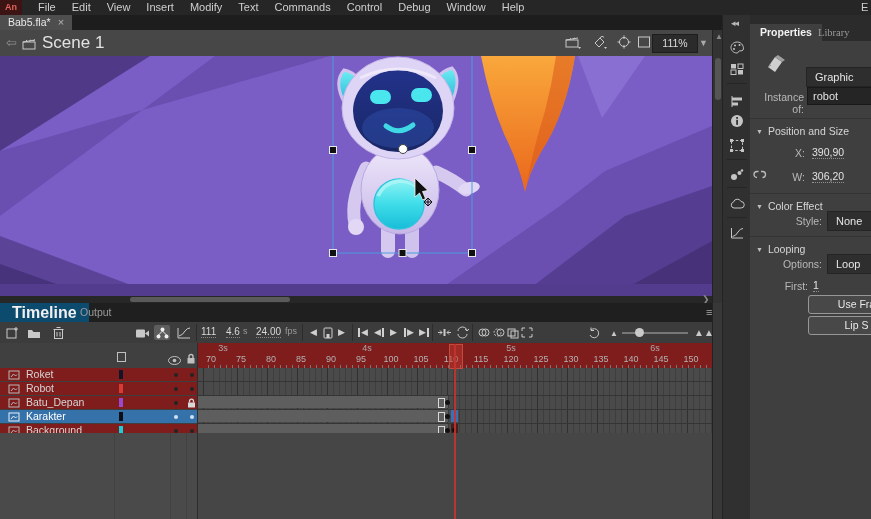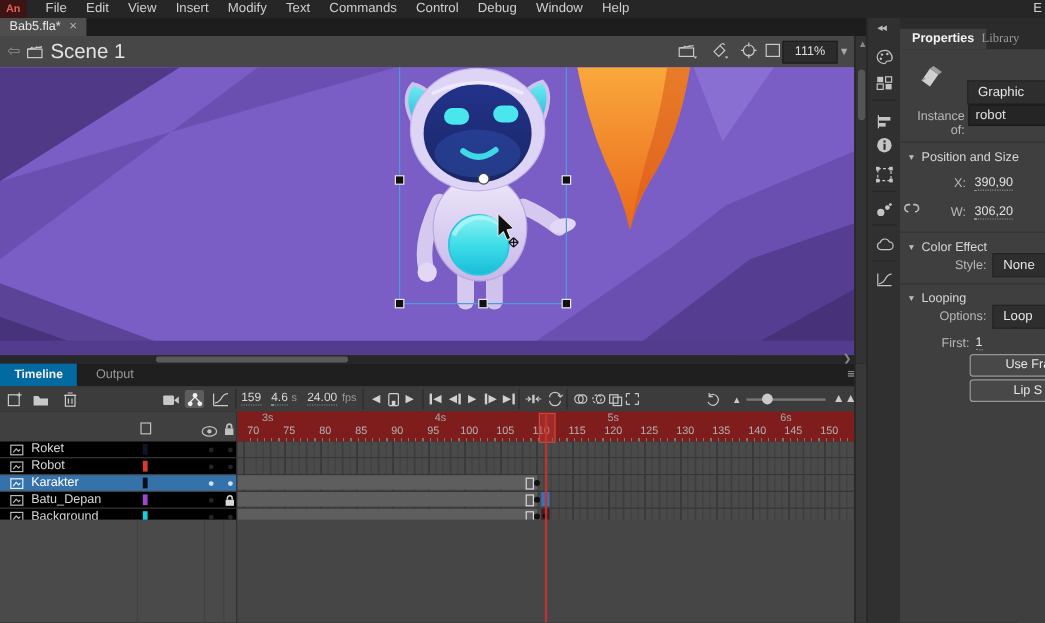--- a/index.html
+++ b/index.html
@@ -36,22 +36,22 @@
   
   #hscroll{left:0;top:296px;width:712px;height:7px;background:#272727;}
   #hscroll-thumb{left:130px;top:1px;width:160px;height:5px;background:#5a5a5a;border-radius:3px;}
   #hscroll-right{left:702px;top:-2px;color:#888;font-size:9px;}
   #vscroll{left:712px;top:30px;width:10px;height:273px;background:#333;border-left:1px solid #222;}
   #vscroll-thumb{left:2px;top:28px;width:6px;height:42px;background:#555;border-radius:3px;}
   #vscroll-up{left:2px;top:2px;color:#888;font-size:8px;}
 
   
   #tl-tabsbar{left:0;top:303px;width:722px;height:19px;background:#1f1f1f;}
-  #tl-tab-timeline{left:0;top:0;height:19px;padding:0 12px;background:#0369a1;color:#f0f0f0;
-                   font-size:10px;font-weight:bold;line-height:19px;}
+  #tl-tab-timeline{left:0;top:0;height:19px;padding:0 12px;background:#0c4a6e;color:#f0f0f0;
+                   font-size:16px;font-weight:bold;line-height:19px;}
   #tl-tab-output{left:68px;top:0;height:19px;padding:0 12px;color:#9a9a9a;font-size:10.5px;line-height:19px;}
   #tl-menu-icon{left:706px;top:3px;color:#aaa;font-size:11px;letter-spacing:0;}
 
   #tl-toolbar{left:0;top:322px;width:712px;height:21px;background:#3c3c3c;border-bottom:1px solid #2b2b2b;}
   .tbi{position:absolute;top:3px;width:16px;height:15px;display:flex;align-items:center;justify-content:center;}
   .tbi svg{display:block;}
   .tb-sep{position:absolute;top:2px;width:1px;height:17px;background:#2c2c2c;}
   .tb-num{position:absolute;top:4px;font-size:10px;color:#d8d8d8;border-bottom:1px dotted #8a8a8a;}
   .tb-unit{position:absolute;top:4px;font-size:9px;color:#9a9a9a;}
   #tbi-parenting{background:#5d5d5d;border-radius:2px;}
@@ -59,21 +59,21 @@
   .pb .tri{font-size:9px;line-height:15px;}
   .pb .bar{width:2px;height:9px;background:#d0d0d0;}
   #tl-zoom-slider{left:622px;top:10px;width:66px;height:2px;background:#777;}
   #tl-zoom-handle{left:13px;top:-4px;width:9px;height:9px;border-radius:50%;background:#c9c9c9;position:absolute;}
   .zoom-tri{position:absolute;color:#c9c9c9;}
 
   
   #layer-header{left:0;top:343px;width:197px;height:25px;background:#404040;border-bottom:1px solid #303030;}
   #outline-col-icon{left:117px;top:9px;width:7px;height:8px;border:1px solid #c0c0c0;}
   #layers{left:0;top:368px;width:197px;}
-  .layer-row{position:relative;width:197px;height:13px;background:#000000;border-bottom:1px solid #3f3f3f;
+  .layer-row{position:relative;width:197px;height:13px;background:#7f1d1d;border-bottom:1px solid #3f3f3f;
              font-size:10.5px;color:#d5d5d5;}
   .layer-row.selected{background:#3672aa;color:#fff;}
   .lyr-icon{position:absolute;left:8px;top:2px;}
   .lyr-name{position:absolute;left:26px;top:0;line-height:13px;white-space:nowrap;}
   .swatch{position:absolute;left:119px;top:2px;width:4px;height:9px;background:#000;}
   .dotcol{position:absolute;top:5px;width:4px;height:4px;border-radius:50%;background:#242424;}
   .dot-eye{left:174px;} .dot-lock{left:190px;}
   .layer-row.selected .dotcol{background:#cfe1f5;}
   .lock-glyph{position:absolute;left:187px;top:2px;}
   #layers-bottom{left:0;top:433px;width:197px;height:86px;background:#4a4a4a;}
@@ -323,21 +323,21 @@
         </svg>
       </div>
     <div class="tbi" style="left:176px">
       <svg width="14" height="12">
           <path d="M1,11 V1 M1,11 H13" stroke="#c9c9c9"></path>
           <path d="M2,9 Q6,8 8,4 Q10,1 13,1" stroke="#c9c9c9" fill="none"></path>
         </svg>
       </div>
 
     <div class="tb-sep" style="left:196px"></div>
-    <span class="tb-num" style="left:201px">159</span>
+    <span class="tb-num" style="left:201px">111</span>
     <span class="tb-num" style="left:226px">4.6</span>
     <span class="tb-unit" style="left:243px">s</span>
     <span class="tb-num" style="left:256px">24.00</span>
     <span class="tb-unit" style="left:285px">fps</span>
 
     <div class="tb-sep" style="left:302px"></div>
     <div class="pb" style="left:310px">
         <span class="tri">◀</span>
       </div>
     <div class="pb" style="left:323px">
@@ -449,42 +449,42 @@
     <div class="layer-row">
       <span class="lyr-icon"><svg width="12" height="10">
             <rect x="1" y="1" width="10" height="8" fill="none" stroke="#b8b8b8"></rect>
             <path d="M3,7 l2.5,-3 2,2 1.5,-1.5" stroke="#b8b8b8" fill="none"></path>
           </svg></span>
       <span class="lyr-name">Robot</span>
       <span class="swatch" style="background: rgb(216, 58, 52);"></span>
       <span class="dotcol dot-eye"></span>
       <span class="dotcol dot-lock"></span>
     </div>
-    <div class="layer-row selected">
-      <span class="lyr-icon"><svg width="12" height="10">
-            <rect x="1" y="1" width="10" height="8" fill="none" stroke="#e8f0fa"></rect>
-            <path d="M3,7 l2.5,-3 2,2 1.5,-1.5" stroke="#e8f0fa" fill="none"></path>
-          </svg></span>
-      <span class="lyr-name">Karakter</span>
-      <span class="swatch" style="background: rgb(14, 14, 24);"></span>
-      <span class="dotcol dot-eye"></span>
-      <span class="dotcol dot-lock"></span>
-    </div>
     <div class="layer-row">
       <span class="lyr-icon"><svg width="12" height="10">
             <rect x="1" y="1" width="10" height="8" fill="none" stroke="#b8b8b8"></rect>
             <path d="M3,7 l2.5,-3 2,2 1.5,-1.5" stroke="#b8b8b8" fill="none"></path>
           </svg></span>
       <span class="lyr-name">Batu_Depan</span>
       <span class="swatch" style="background: rgb(154, 73, 207);"></span>
       <span class="dotcol dot-eye"></span>
       <span class="lock-glyph"><svg width="9" height="10">
             <rect x="1" y="4.5" width="7" height="5" fill="#d8d8d8"></rect>
             <path d="M2.5,4.5 v-1.3 a2,2 0 0 1 4,0 v1.3" fill="none" stroke="#d8d8d8" stroke-width="1.3"></path>
           </svg></span>
+    </div>
+    <div class="layer-row selected">
+      <span class="lyr-icon"><svg width="12" height="10">
+            <rect x="1" y="1" width="10" height="8" fill="none" stroke="#e8f0fa"></rect>
+            <path d="M3,7 l2.5,-3 2,2 1.5,-1.5" stroke="#e8f0fa" fill="none"></path>
+          </svg></span>
+      <span class="lyr-name">Karakter</span>
+      <span class="swatch" style="background: rgb(14, 14, 24);"></span>
+      <span class="dotcol dot-eye"></span>
+      <span class="dotcol dot-lock"></span>
     </div>
     <div class="layer-row">
       <span class="lyr-icon"><svg width="12" height="10">
             <rect x="1" y="1" width="10" height="8" fill="none" stroke="#b8b8b8"></rect>
             <path d="M3,7 l2.5,-3 2,2 1.5,-1.5" stroke="#b8b8b8" fill="none"></path>
           </svg></span>
       <span class="lyr-name">Background</span>
       <span class="swatch" style="background: rgb(25, 207, 220);"></span>
       <span class="dotcol dot-eye"></span>
       <span class="dotcol dot-lock"></span>

